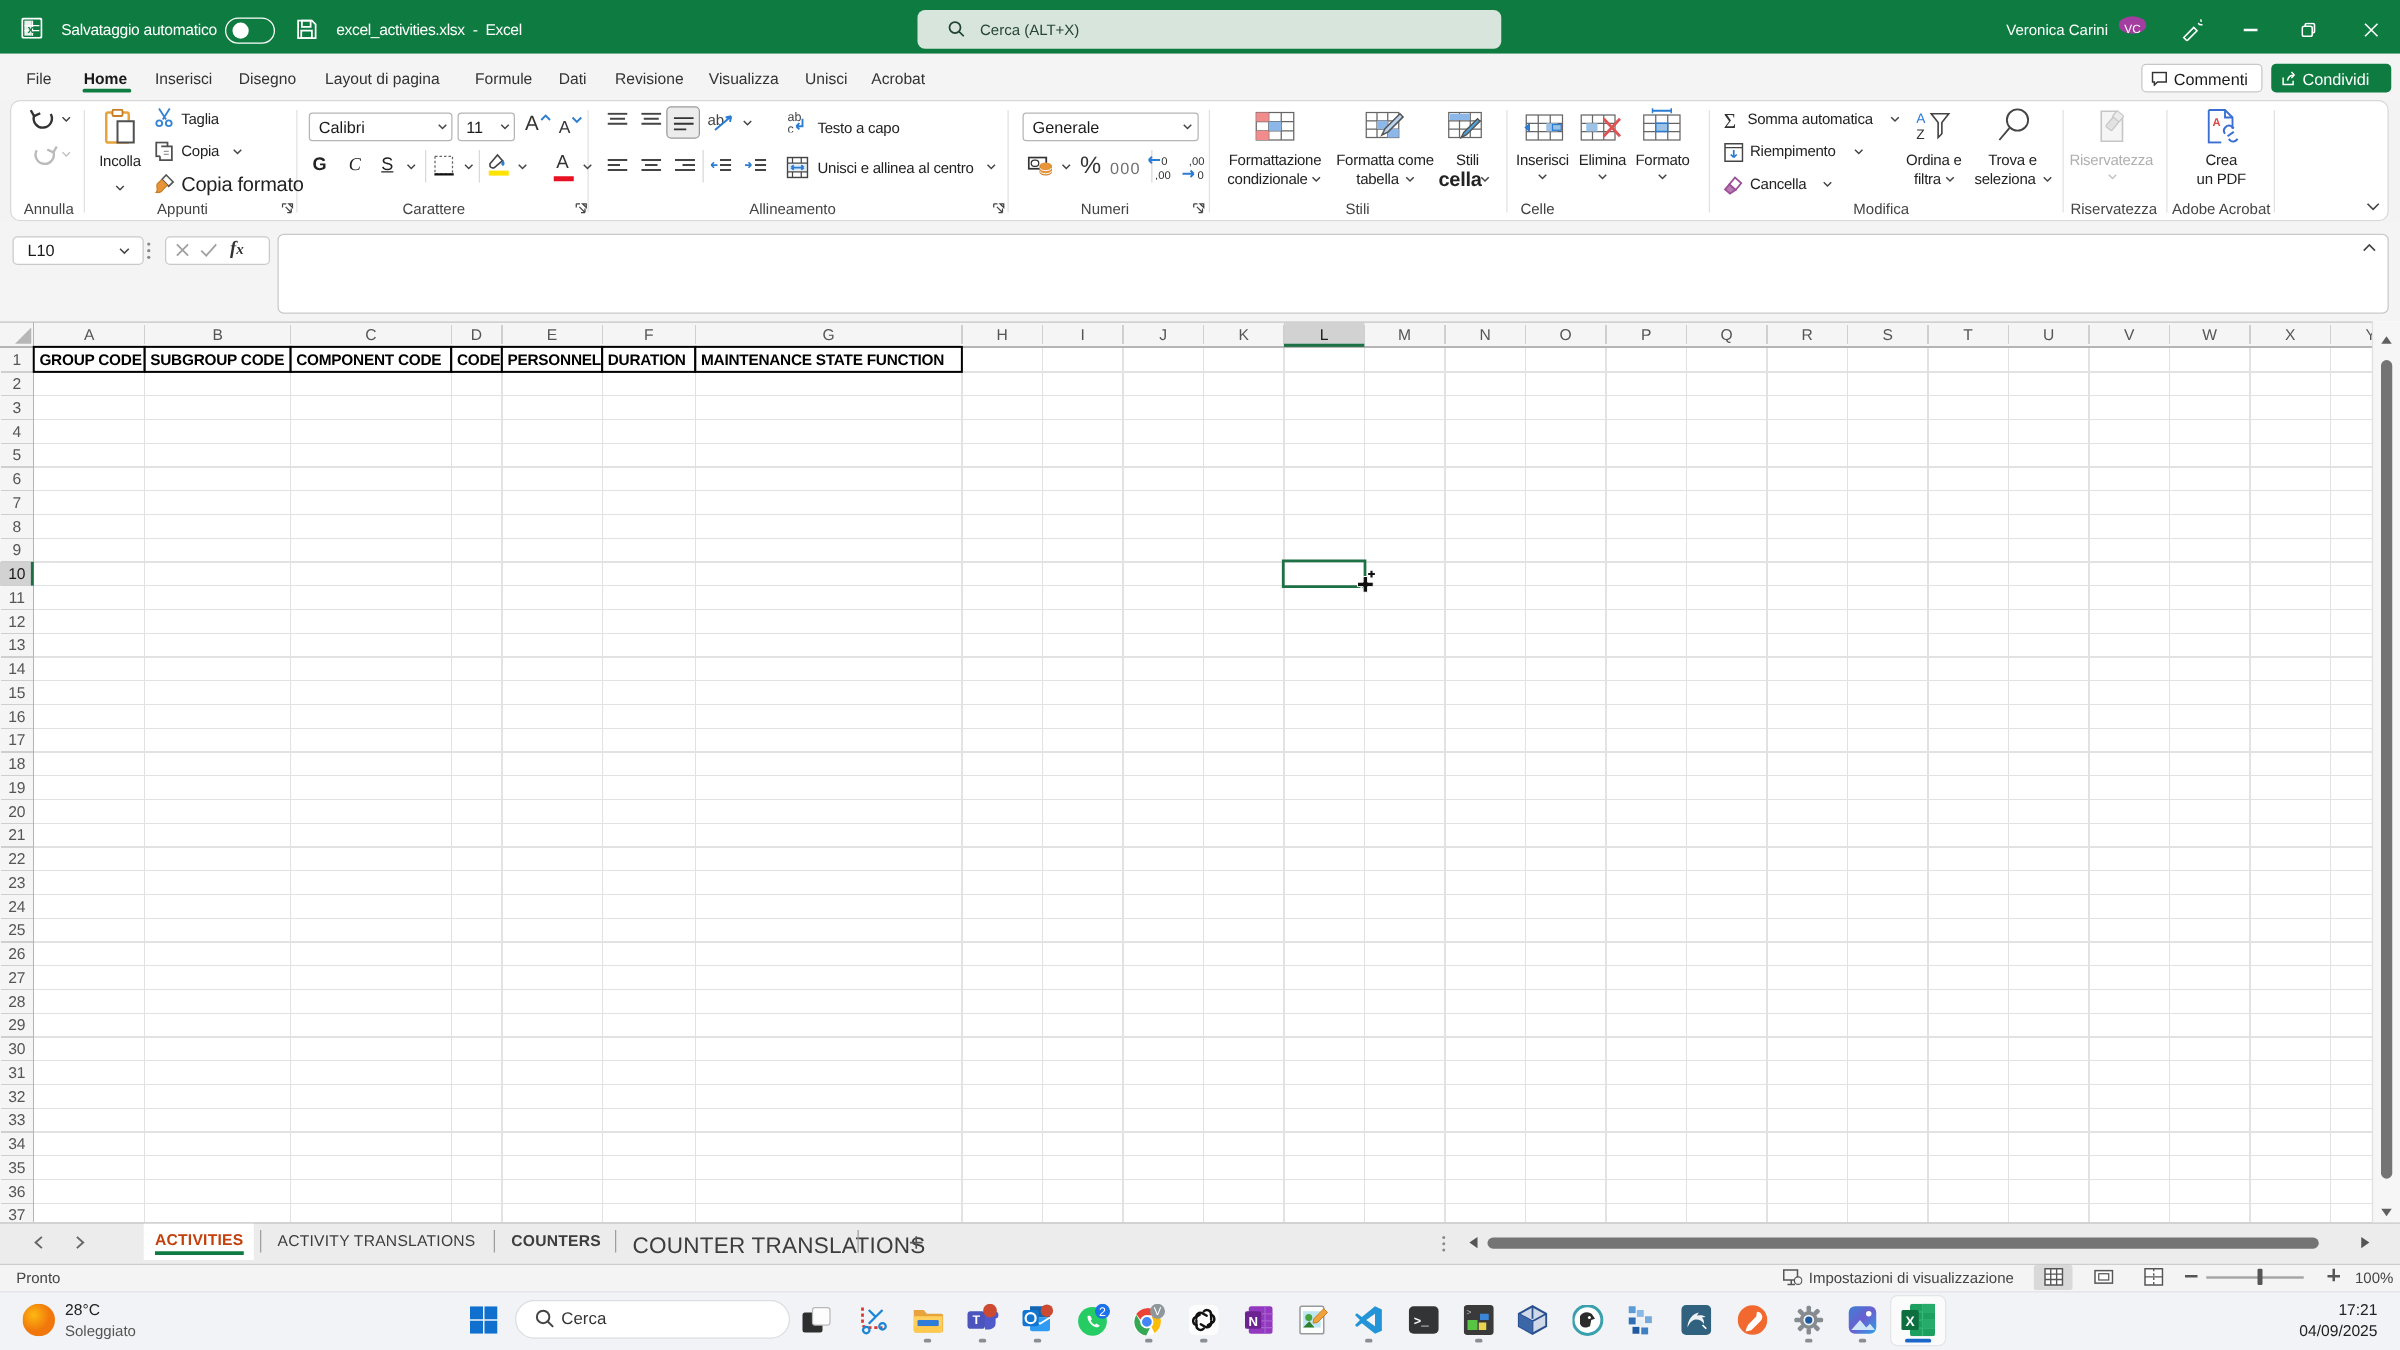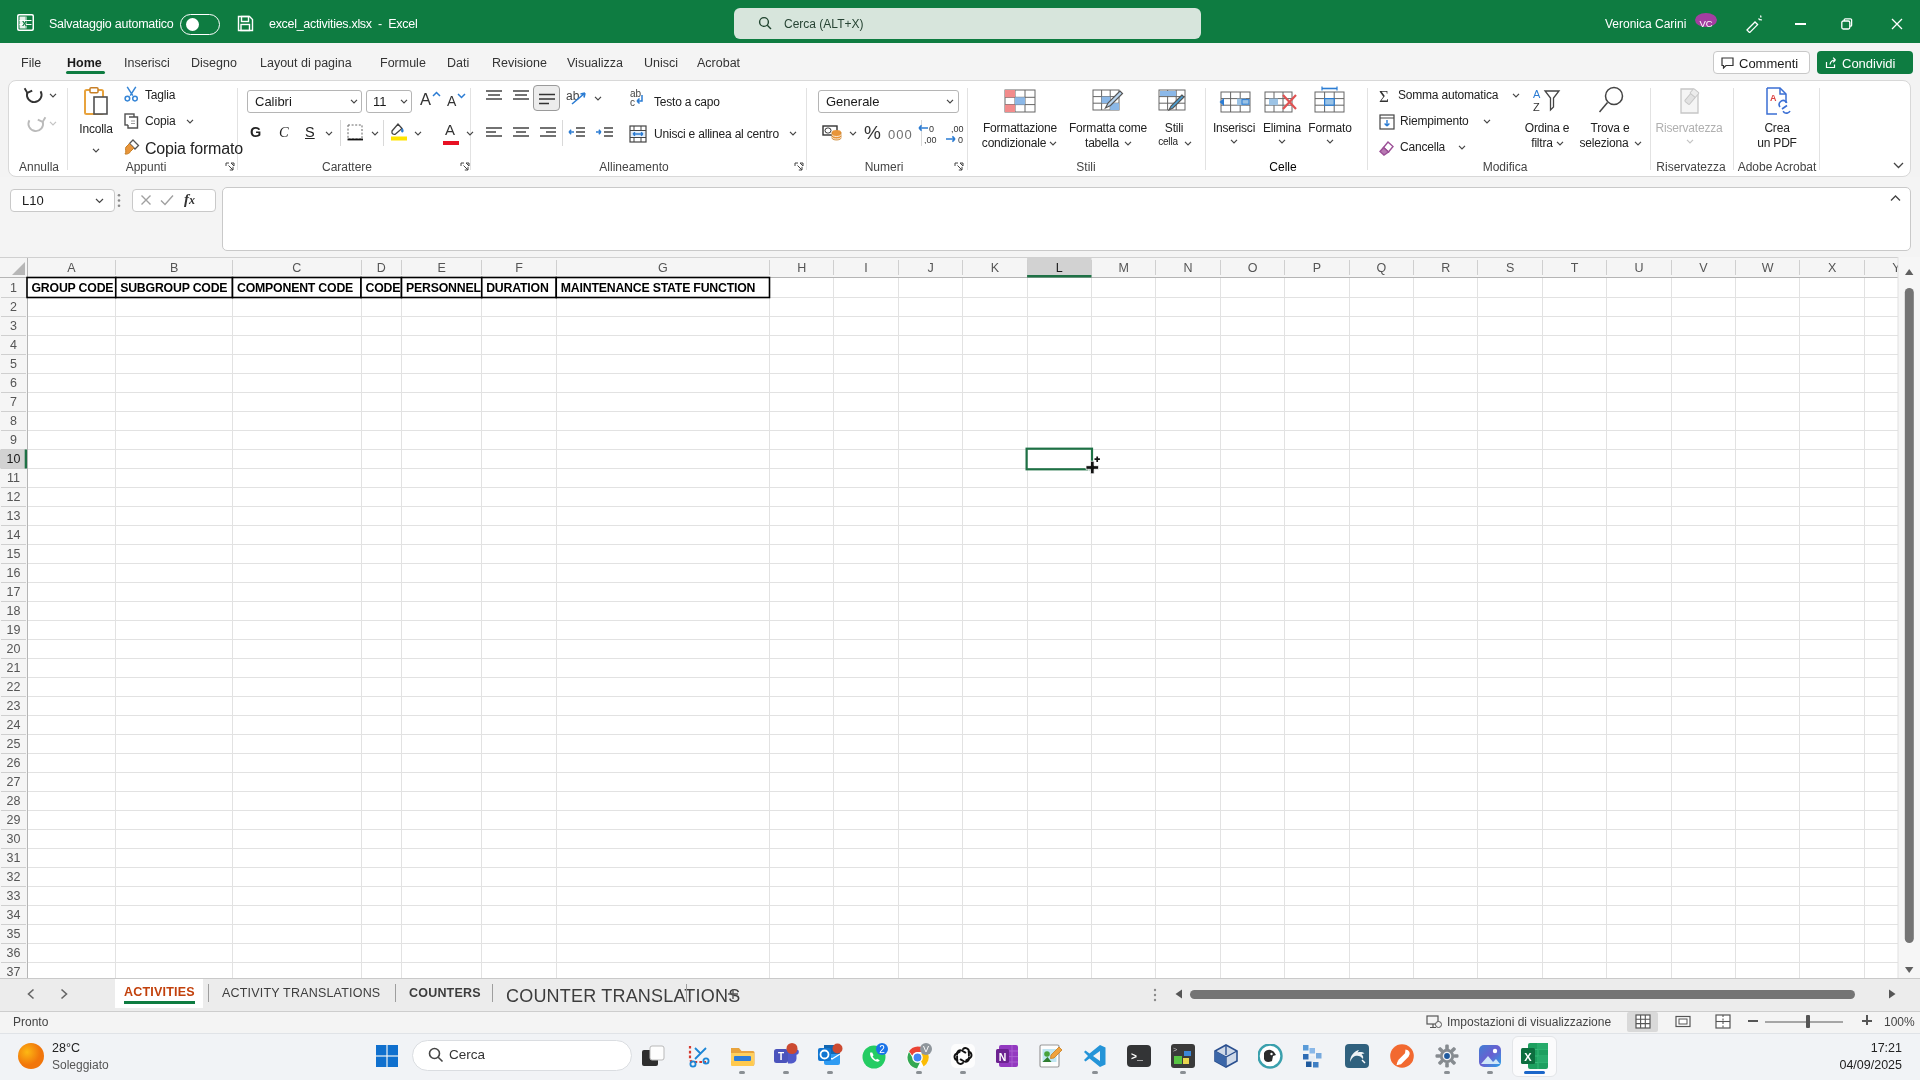--- a/index.html
+++ b/index.html
@@ -99,21 +99,21 @@
   <div class="abs" style="left:1650px;top:88px;width:1px;height:82px;background:#e2e2e2;"></div>
   <div class="abs" style="left:1733px;top:88px;width:1px;height:82px;background:#e2e2e2;"></div>
   <div class="abs" style="left:1819px;top:88px;width:1px;height:82px;background:#e2e2e2;"></div>
 
   <div class="abs tt" style="top:160px;left:39px;transform:translateX(-50%);font-size:12px;color:#444;">Annulla</div>
   <div class="abs tt" style="top:160px;left:146px;transform:translateX(-50%);font-size:12px;color:#444;">Appunti</div>
   <div class="abs tt" style="top:160px;left:347px;transform:translateX(-50%);font-size:12px;color:#444;">Carattere</div>
   <div class="abs tt" style="top:160px;left:634px;transform:translateX(-50%);font-size:12px;color:#444;">Allineamento</div>
   <div class="abs tt" style="top:160px;left:884px;transform:translateX(-50%);font-size:12px;color:#444;">Numeri</div>
   <div class="abs tt" style="top:160px;left:1086px;transform:translateX(-50%);font-size:12px;color:#444;">Stili</div>
-  <div class="abs tt" style="top:160px;left:1283px;transform:translateX(-50%);font-size:12px;color:#000000;text-align:right;">Celle</div>
+  <div class="abs tt" style="top:160px;left:1230px;transform:translateX(-50%);font-size:12px;color:#404040;text-align:right;">Celle</div>
   <div class="abs tt" style="top:160px;left:1505px;transform:translateX(-50%);font-size:12px;color:#444;">Modifica</div>
   <div class="abs tt" style="top:160px;left:1691px;transform:translateX(-50%);font-size:12px;color:#444;">Riservatezza</div>
   <div class="abs tt" style="top:160px;left:1777px;transform:translateX(-50%);font-size:12px;color:#444;">Adobe Acrobat</div>
 
   <svg class="abs" style="left:225px;top:162px;" width="10" height="10" viewBox="0 0 10 10">
       <path d="M1 1 h3 M1 1 v3 M3.5 3.5 L8 8 M8 8 v-3.2 M8 8 h-3.2 M9 1 v3 l-3-3z" stroke="#444" stroke-width="1" fill="none"></path>
     </svg>
   <svg class="abs" style="left:460px;top:162px;" width="10" height="10" viewBox="0 0 10 10">
       <path d="M1 1 h3 M1 1 v3 M3.5 3.5 L8 8 M8 8 v-3.2 M8 8 h-3.2 M9 1 v3 l-3-3z" stroke="#444" stroke-width="1" fill="none"></path>
     </svg>
@@ -321,21 +321,21 @@
   <svg class="abs" style="left:1124px;top:141px;" width="8" height="5" viewBox="0 0 8 5">
       <path d="M1 .8 L4 3.8 L7 .8" stroke="#444" stroke-width="1.2" fill="none"></path>
     </svg>
   <svg class="abs" style="left:1158px;top:89px;" width="32" height="26" viewBox="0 0 32 26">
     <rect x="1" y="1" width="26" height="20" fill="#fff" stroke="#666" stroke-width="1"></rect>
     <path d="M1 7.6 h26 M1 14.2 h26 M9.6 1 v20 M18.2 1 v20" stroke="#666" stroke-width="1"></path>
     <rect x="2" y="2" width="16" height="5" fill="#8bb8e8"></rect>
     <path d="M24 6 L13 17 l-2 4 4-2 L26 8z" fill="#4ba3d9" stroke="#555" stroke-width="1.2"></path>
   </svg>
   <div class="abs tt" style="left:1174px;top:121px;transform:translateX(-50%);font-size:12px;letter-spacing:-0.2px;color:#222;">Stili</div>
-  <div class="abs tt" style="left:1168px;top:136px;transform:translateX(-50%);font-size:10px;letter-spacing:-0.2px;color:#222;">cella</div>
+  <div class="abs tt" style="left:1168px;top:136px;transform:translateX(-50%);font-size:16px;letter-spacing:-0.2px;color:#222;font-weight:bold;">cella</div>
   <svg class="abs" style="left:1184px;top:141px;" width="8" height="5" viewBox="0 0 8 5">
       <path d="M1 .8 L4 3.8 L7 .8" stroke="#444" stroke-width="1.2" fill="none"></path>
     </svg>
 
   <svg class="abs" style="left:1218px;top:91px;" width="33" height="22" viewBox="0 0 33 22">
     <rect x="3" y="1" width="29" height="20" fill="#fff" stroke="#666" stroke-width="1"></rect>
     <path d="M3 7.6 h29 M3 14.2 h29 M12.6 1 v20 M22.2 1 v20" stroke="#666" stroke-width="1"></path>
     <rect x="19" y="7.6" width="9" height="6.6" fill="#9cc3e5"></rect>
     <path d="M16 11 H1.5 M1.5 11 l4.5-4 v8z" fill="#2b7cd3" stroke="none"></path>
     <rect x="24" y="8.6" width="7" height="4.6" fill="#9cc3e5" stroke="#2b7cd3" stroke-width="1"></rect>

